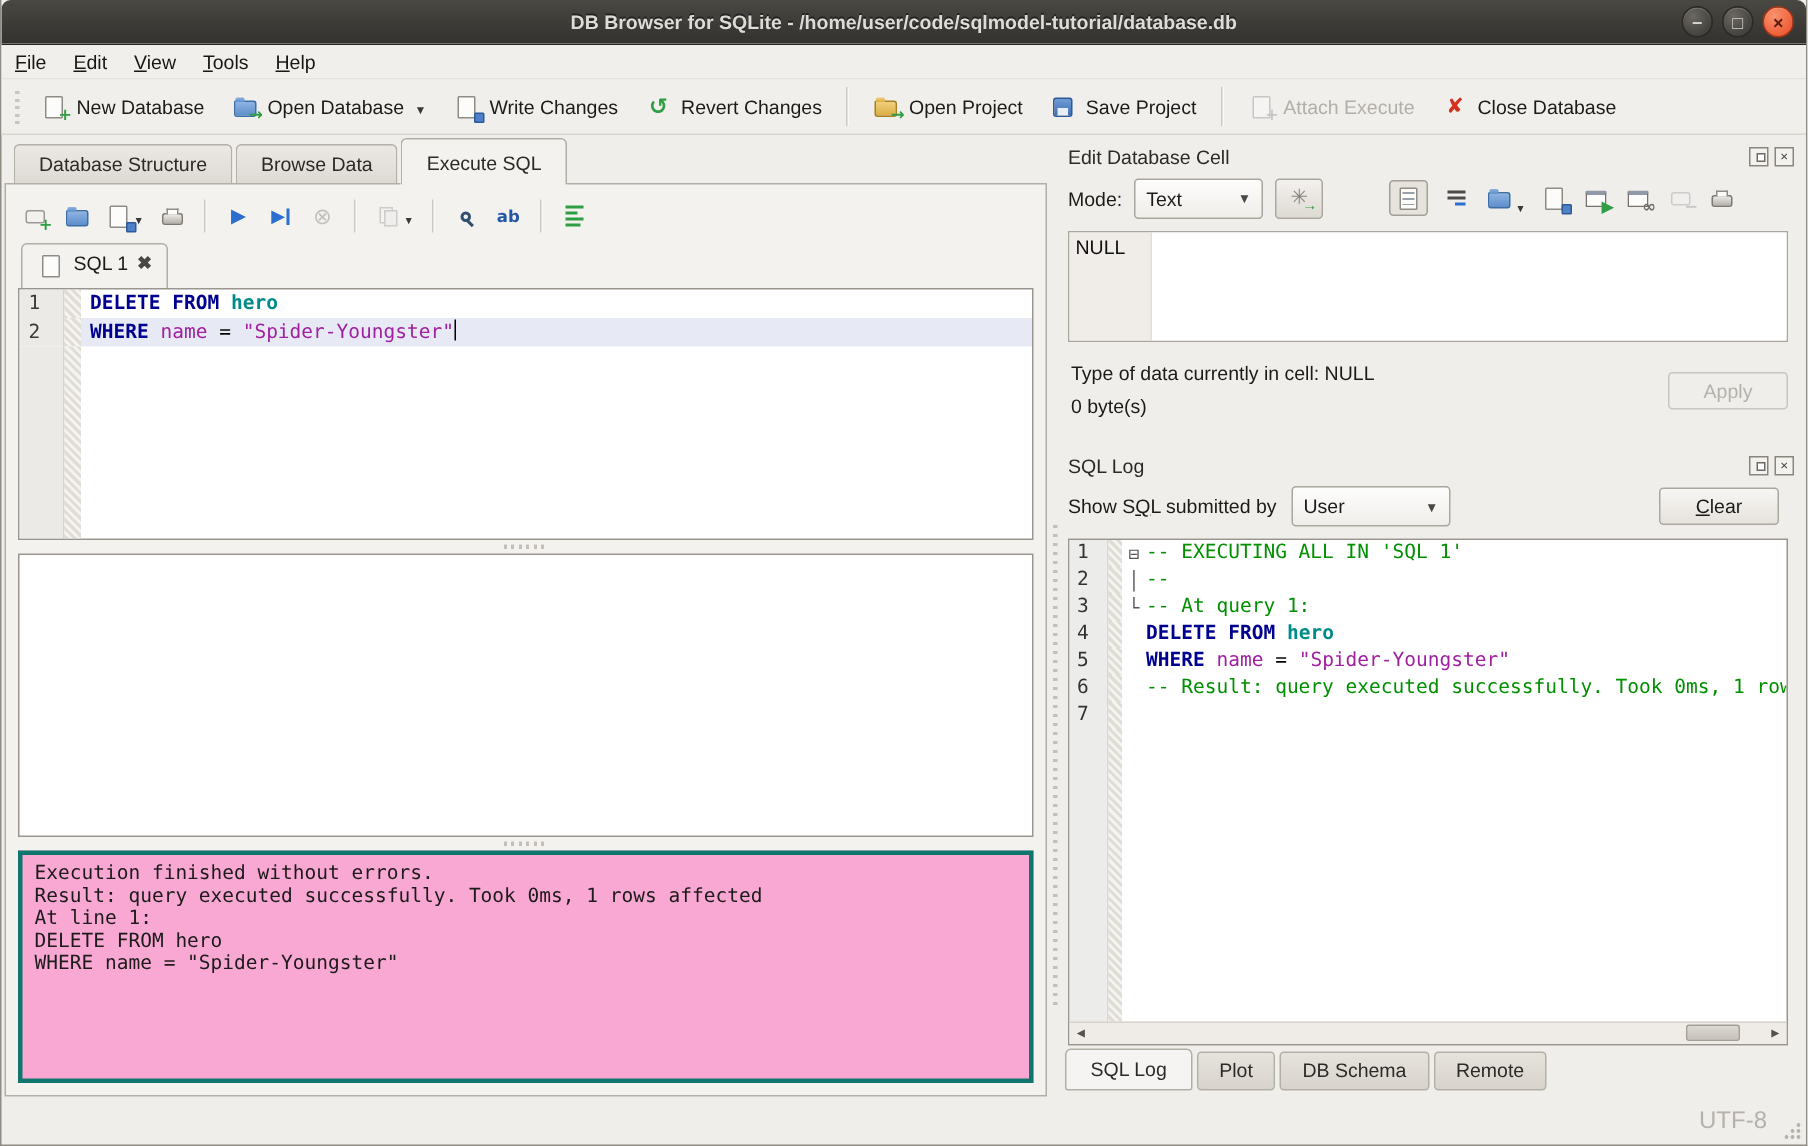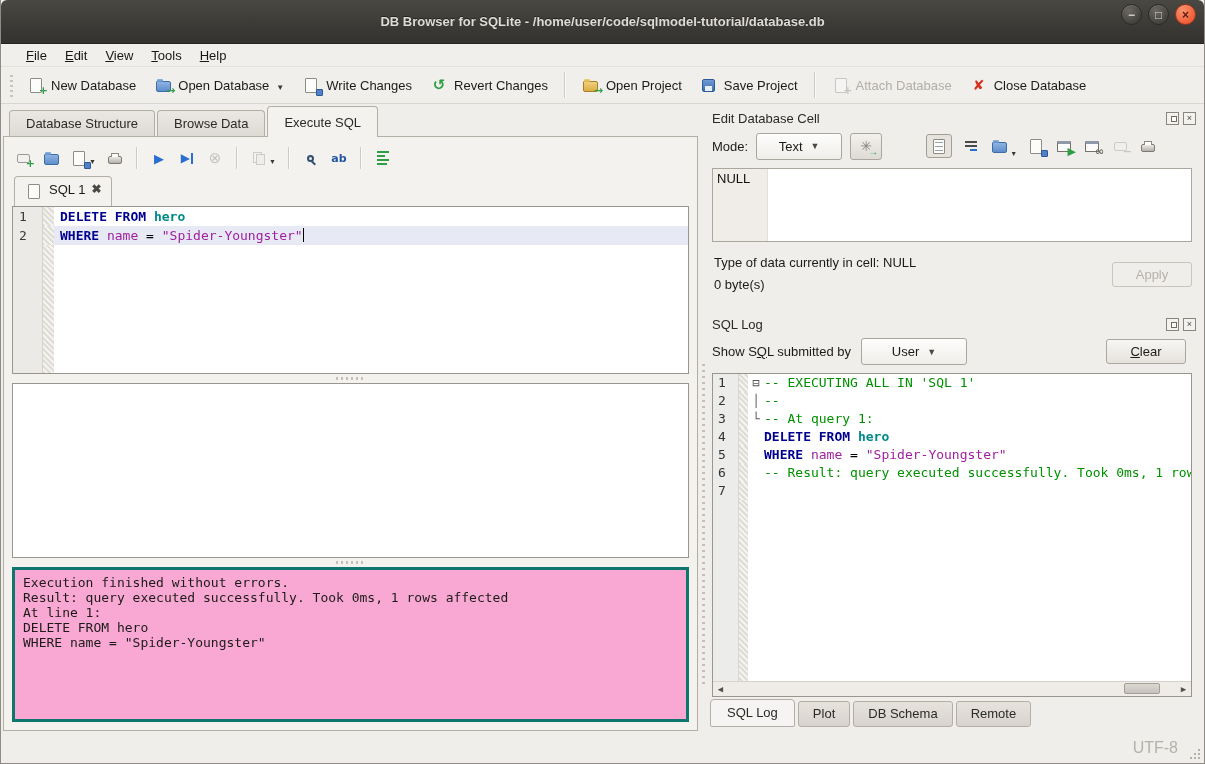--- a/index.html
+++ b/index.html
@@ -1,28 +1,28 @@
 <!DOCTYPE html>
 <html><head>
 <meta charset="utf-8">
 <style>
   * { margin:0; padding:0; box-sizing:border-box; }
   html,body { width:1205px; height:764px; overflow:hidden; }
   body { font-family:"Liberation Sans", sans-serif; font-size:13px; color:#1c1b19; background:#f0eeeb; }
   .window { width:1205px; height:764px; display:flex; flex-direction:column; border:1px solid #8f8b85; border-top:none; background:#f0eeeb; }
 
   
-  .titlebar { height:44px; flex:none; background:linear-gradient(#4a4843,#3c3a36 60%,#34322e); border-bottom:1px solid #262420; display:flex; align-items:center; position:relative; border-radius:6px 6px 0 0; }
+  .titlebar { height:30px; flex:none; background:linear-gradient(#4a4843,#3c3a36 60%,#34322e); border-bottom:1px solid #262420; display:flex; align-items:center; position:relative; border-radius:6px 6px 0 0; }
   .titlebar .title { flex:1; text-align:center; color:#dfdcd7; font-weight:bold; font-size:13px; text-shadow:0 -1px 0 #222; }
   .winbtns { position:absolute; right:8px; top:4px; display:flex; gap:6px; }
   .wbtn { width:21px; height:21px; border-radius:50%; display:flex; align-items:center; justify-content:center; font-size:12px; font-weight:bold; color:#d6d3ce; background:radial-gradient(circle at 35% 30%, #6b6862, #45433e 70%); border:1px solid #2b2925; box-shadow:inset 0 1px 0 rgba(255,255,255,.15); cursor:default; }
   .wbtn.close { background:radial-gradient(circle at 35% 30%, #f8936f, #ee5f38 70%); border-color:#a33415; color:#5e1c0e; }
 
   
-  .menubar { height:23px; flex:none; background:#f1efec; display:flex; align-items:center; padding-left:16px; border-bottom:1px solid #e4e1dc;text-align:right; }
+  .menubar { height:23px; flex:none; background:#f1efec; display:flex; align-items:center; padding-left:0; border-bottom:1px solid #e4e1dc;text-align:right; }
   .menuitem { padding:2px 9px; color:#181715; }
   .menuitem u { text-decoration:underline; }
 
   
   .toolbar { height:37px; flex:none; background:#f1efec; border-bottom:1px solid #d9d5cf; display:flex; align-items:center; padding:0 4px; }
   .tb-handle { width:5px; height:24px; margin:0 4px; background:repeating-linear-gradient(0deg,#c9c4bd 0 2px,transparent 2px 5px); background-size:3px 100%; background-repeat:no-repeat; background-position:center; }
   .tb-sep { width:2px; height:26px; margin:0 7px; border-left:1px solid #cfcac3; border-right:1px solid #fbfaf8; }
   .tbtn { display:flex; align-items:center; gap:6px; padding:4px 9px; border-radius:3px; white-space:nowrap; color:#1c1b19; }
   .tbtn .lbl { font-size:13px; }
   .tbtn.disabled { color:#b2aea8; }
@@ -101,21 +101,21 @@
   .results { flex:1; border:1px solid #9a958e; background:#fff; min-height:0; }
   .output { height:155px; flex:none; border:3px solid #0f766e; background:#f9a8d4; font-family:"DejaVu Sans Mono", monospace; font-size:13px; line-height:15px; padding:5px 8px; white-space:pre; overflow:hidden; }
 
   
   .dockhdr { height:22px; flex:none; display:flex; align-items:center; padding:2px 2px 0 4px; }
   .dockhdr .dtitle { flex:1; color:#2b2a27; }
   .dkbtn { width:13px; height:13px; border:1px solid #8a867f; background:#f4f2ef; display:flex; align-items:center; justify-content:center; margin-left:4px; font-size:9px; color:#4a4843; }
   .dkbtn .flsq { width:6px; height:6px; border:1px solid #6f6b64; margin:1px 0 0 2px; background:#fff; }
 
   .moderow { height:36px; flex:none; display:flex; align-items:center; padding:4px 2px 4px 4px; gap:8px; }
-  .combo { display:flex; align-items:center; justify-content:center; background:linear-gradient(#fdfdfc,#f0eeea); border:1px solid #aba69e; border-radius:3px; padding:3px 7px; height:27px; }
+  .combo { display:flex; align-items:center; justify-content:space-between; background:linear-gradient(#fdfdfc,#f0eeea); border:1px solid #aba69e; border-radius:3px; padding:3px 7px; height:27px; }
   .combo .arr { font-size:9px; color:#4a4843; margin-left:8px; }
   .gearbtn { width:32px; height:27px; border:1px solid #aba69e; border-radius:3px; background:linear-gradient(#f3f1ee,#dedad4); display:flex; align-items:center; justify-content:center; position:relative; }
   .gearbtn .g { color:#8a867f; font-size:14px; font-family:"DejaVu Sans",sans-serif; }
   .gearbtn .garr { position:absolute; right:3px; bottom:2px; color:#2f9e44; font-weight:bold; font-size:10px; line-height:10px; }
   .cellicons { display:flex; align-items:center; gap:10px; margin-left:36px; }
 
   .cellbox { height:74px; flex:none; margin:4px 6px 0 4px; border:1px solid #aba69e; background:#fff; display:flex; }
   .cellbox .gut { width:55px; flex:none; background:#f0ece7; border-right:1px solid #e2ded8; padding:2px 0 0 4px; font-size:13px; color:#111; }
   .inforow { flex:none; display:flex; align-items:center; padding:10px 6px 6px 6px; }
   .inforow .txts { flex:1; line-height:22px; }
@@ -226,21 +226,21 @@
           </div>
         </span>
         <span class="lbl">Save Project</span>
       </div>
       <div class="tb-sep"></div>
       <div class="tbtn disabled">
         <span class="icn disabled">
           <div class="page"></div>
           <span class="badge" style="color: rgb(143, 139, 133);">+</span>
         </span>
-        <span class="lbl">Attach Database</span>
+        <span class="lbl">Attach Execute</span>
       </div>
       <div class="tbtn">
         <span class="icn">
           <span class="glyph" style="color: rgb(211, 50, 31); font-size: 14px; font-weight: bold;">✘</span>
         </span>
         <span class="lbl">Close Database</span>
       </div>
     </div>
 
   <div class="main">

